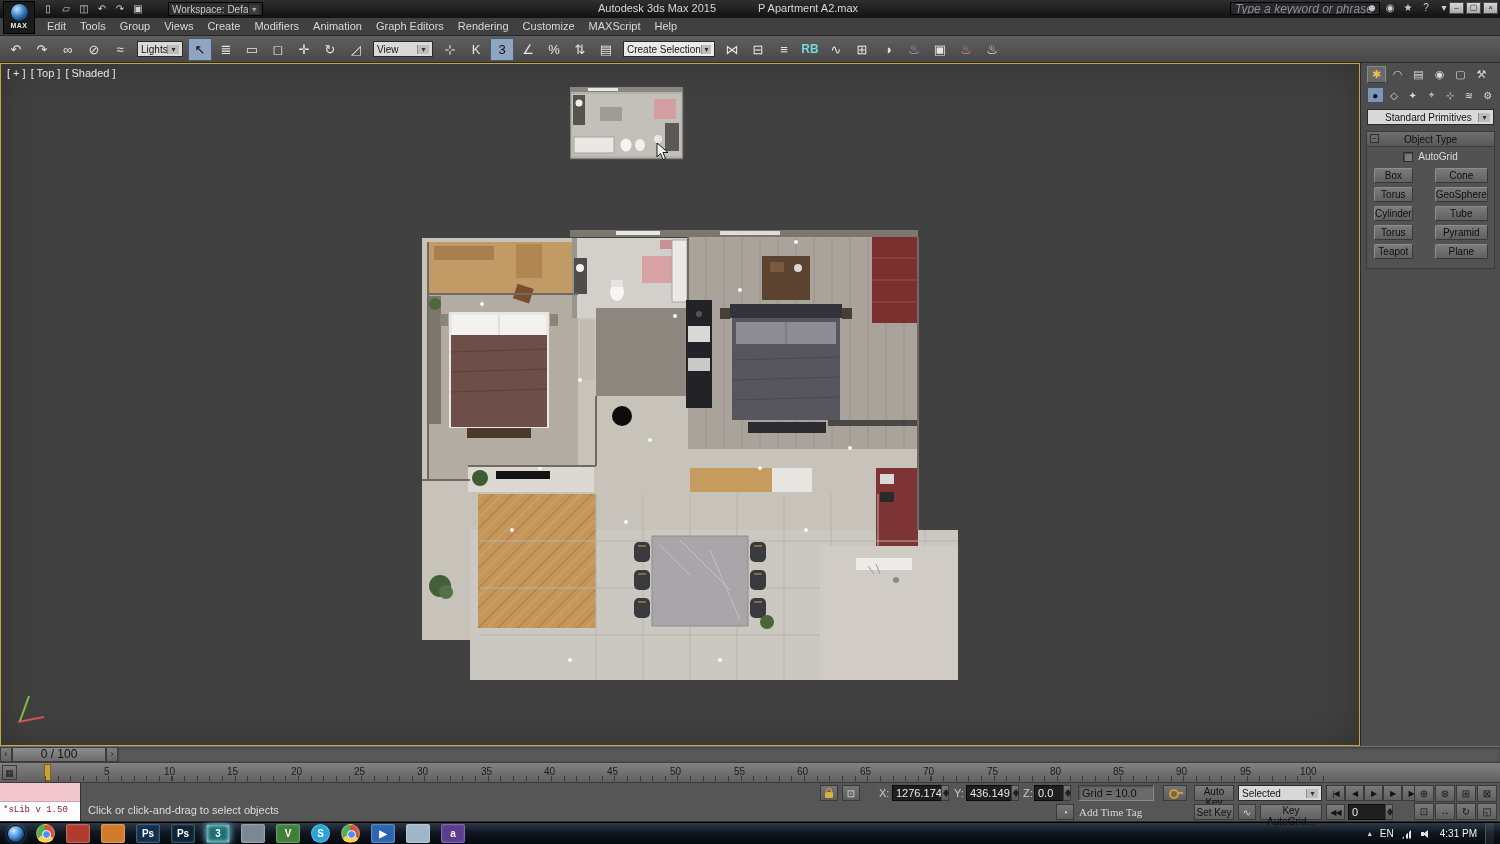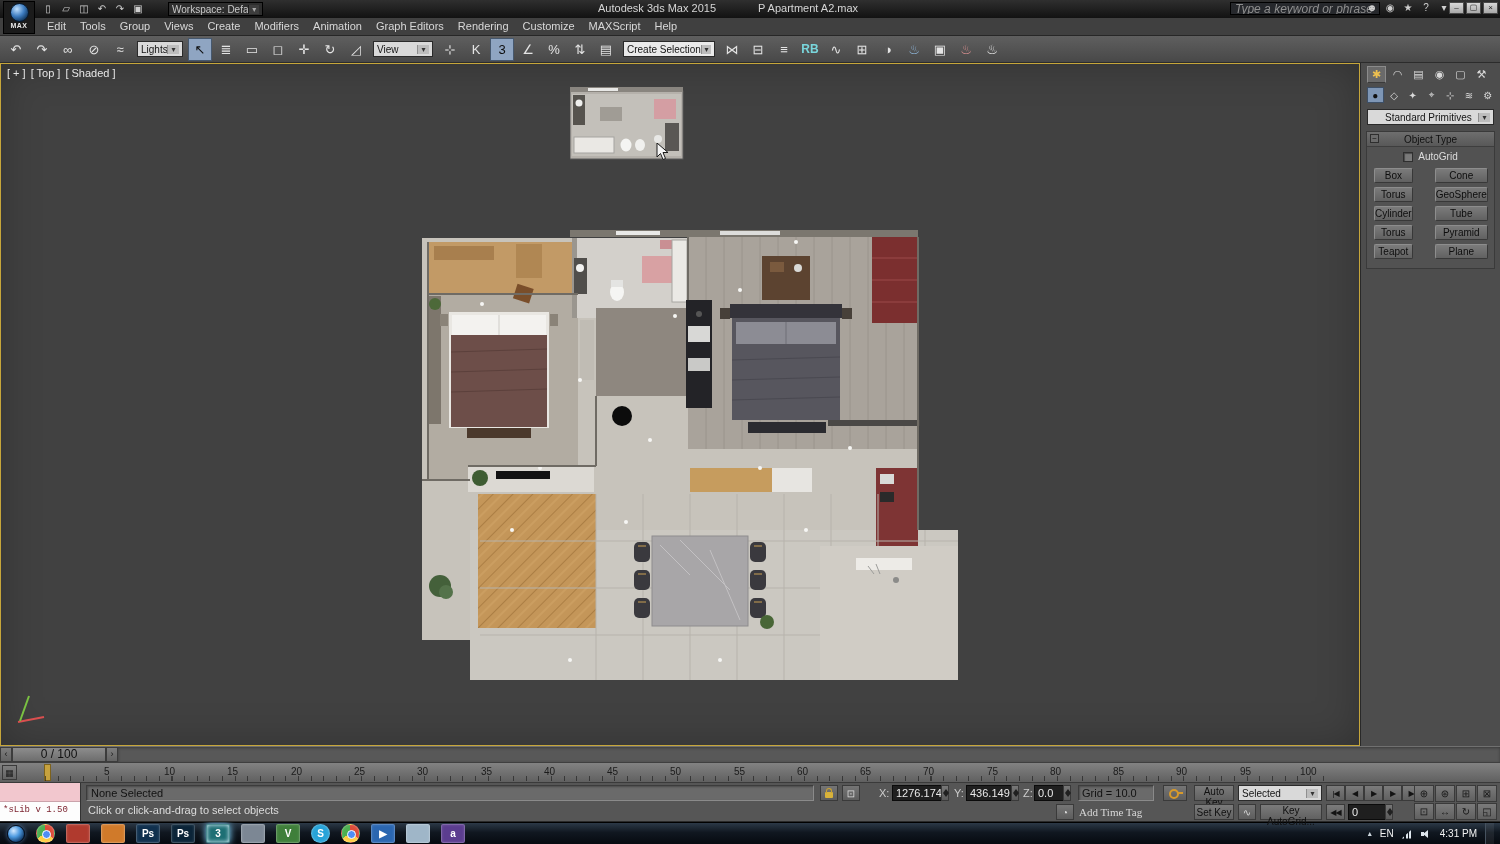--- a/index.html
+++ b/index.html
@@ -563,21 +563,20 @@
       <span class="rn" style="left: 1300px;">100</span>
     </div>
 
   <div class="status">
     <div class="listener">
       <div class="pink"></div>
       <div class="white">*sLib v 1.50</div>
     </div>
 
     <div class="srow r1">
-      <div class="sel-field sunken">None Selected</div>
       <span class="sq-btn" style="left:820px;">
           <span class="padlock"></span>
         </span>
       <span class="sq-btn" style="left:842px;">⊡</span>
       <span class="coord-label" style="left:879px;">X:</span>
       <div class="dfield" style="left:892px; width:50px;">1276.174</div>
       <span class="spin" style="left:941px;"></span>
       <span class="coord-label" style="left:954px;">Y:</span>
       <div class="dfield" style="left:966px; width:46px;">436.149</div>
       <span class="spin" style="left:1011px;"></span>

